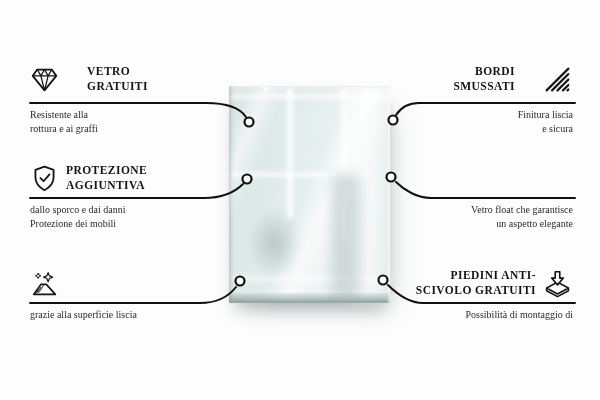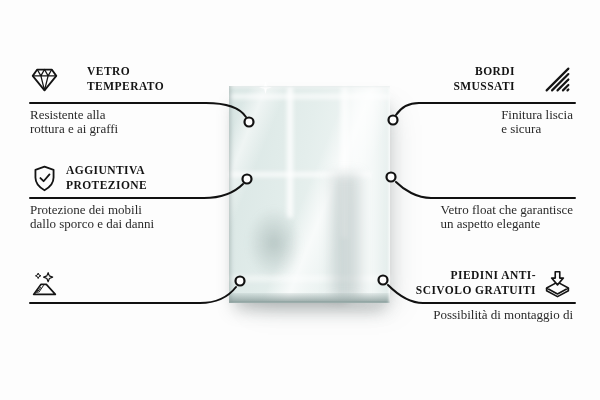--- a/index.html
+++ b/index.html
@@ -46,23 +46,23 @@
   .overlay { position:absolute; left:0; top:0; z-index:2; }
   
   .feature-header { position:absolute; display:flex; align-items:center; gap:7px; height:38px; z-index:3; }
   .feature-header.left  { left:30px; }
   .feature-header.right { right:28px; justify-content:flex-start; }
   .feature-title { font-weight:bold; font-size:11.5px; line-height:15px; letter-spacing:.45px; color:#141414; white-space:nowrap; }
   .feature-header.right .feature-title { text-align:right; }
   .t-line { display:block; }
   .icon { flex:0 0 auto; width:29px; height:31px; }
   .icon svg { display:block; width:29px; height:31px; }
-  .desc { position:absolute; font-size:13px; line-height:13.5px; color:#2a2a2a; z-index:3; white-space:nowrap; }
+  .desc { position:absolute; font-size:10px; line-height:13.5px; color:#2a2a2a; z-index:3; white-space:nowrap; }
   .desc.left  { left:30px; }
-  .desc.right { right:27px; text-align:left; }
+  .desc.right { right:27px; text-align:right; }
   .d-line { display:block; }
   .top1 { top:60px;gap:28px; }  .top2 { top:159px; }  .top3 { top:264px; }
   .dtop1 { top:108px; } .dtop2 { top:203px; } .dtop3 { top:308px; }
 </style>
 </head>
 <body>
 
 <div class="stage">
 
   <div class="glass">
@@ -99,56 +99,57 @@
 
   <div class="feature-header left top1">
     <span class="icon">
       <svg viewBox="0 0 32 32" fill="none" stroke="#141414" stroke-width="2" stroke-linejoin="round">
         <path d="M8 5 H24 L29 12 L16 28 L3 12 Z"></path>
         <path d="M3 12 H29 M8 5 L12 12 L16 5 L20 12 L24 5 M12 12 L16 28 M20 12 L16 28" stroke-width="1.4"></path>
       </svg>
     </span>
     <span class="feature-title">
       <span class="t-line">VETRO</span>
-      <span class="t-line">TEMPERATO</span>
+      <span class="t-line">GRATUITI</span>
     </span>
   </div>
   <div class="desc left dtop1">
     <span class="d-line">Resistente alla</span>
     <span class="d-line">rottura e ai graffi</span>
   </div>
 
   <div class="feature-header left top2">
     <span class="icon">
       <svg viewBox="0 0 32 32" fill="none" stroke="#141414" stroke-width="2" stroke-linecap="round" stroke-linejoin="round">
         <path d="M16 3 L26 6.5 V15 C26 21.5 21.5 26 16 29 C10.5 26 6 21.5 6 15 V6.5 Z"></path>
         <path d="M11.5 15.5 L15 19 L21.5 11.5"></path>
       </svg>
     </span>
     <span class="feature-title">
+      <span class="t-line">PROTEZIONE</span>
       <span class="t-line">AGGIUNTIVA</span>
-      <span class="t-line">PROTEZIONE</span>
     </span>
   </div>
   <div class="desc left dtop2">
+    <span class="d-line">dallo sporco e dai danni</span>
     <span class="d-line">Protezione dei mobili</span>
-    <span class="d-line">dallo sporco e dai danni</span>
   </div>
 
   <div class="feature-header left top3">
     <span class="icon">
       <svg viewBox="0 0 32 32" fill="none" stroke="#141414" stroke-width="1.8" stroke-linejoin="round">
         <path d="M4 28 L12 17 H18 L28 28 Z"></path>
         <path d="M9 23 l-3 4 M12 20 l-4.5 6.5 M15 18 l-5.5 8" stroke-width="1.1"></path>
         <path d="M20 4 L21.4 7.6 L25 9 L21.4 10.4 L20 14 L18.6 10.4 L15 9 L18.6 7.6 Z" stroke-width="1.3"></path>
         <path d="M9 4.5 L9.9 6.6 L12 7.5 L9.9 8.4 L9 10.5 L8.1 8.4 L6 7.5 L8.1 6.6 Z" stroke-width="1.1"></path>
       </svg>
     </span>
   </div>
   <div class="desc left dtop3">
+    <span class="d-line">grazie alla superficie liscia</span>
   </div>
 
   <div class="feature-header right top1">
     <span class="feature-title">
       <span class="t-line">BORDI</span>
       <span class="t-line">SMUSSATI</span>
     </span>
     <span class="icon">
       <svg viewBox="0 0 32 32" fill="none" stroke="#141414" stroke-width="2.4" stroke-linecap="round">
         <path d="M4 28 L28 4"></path>

